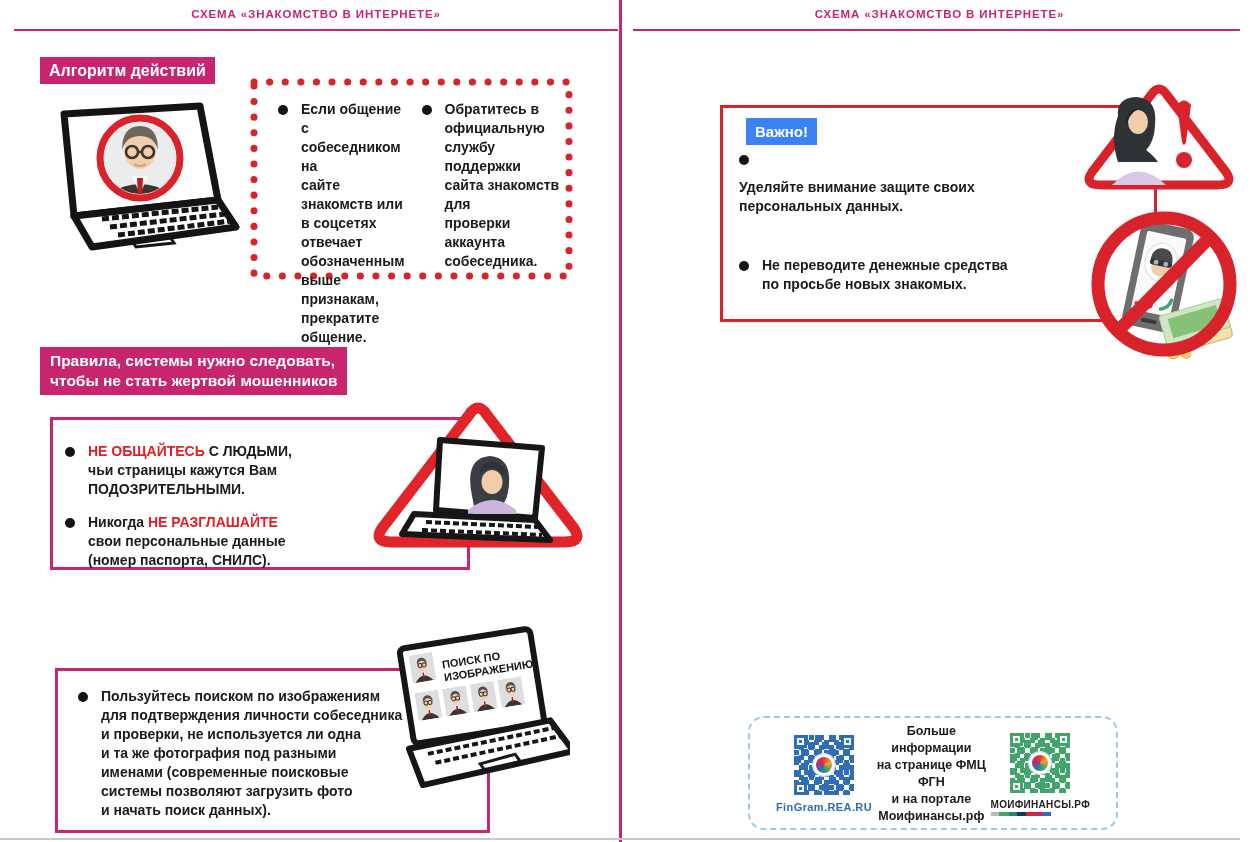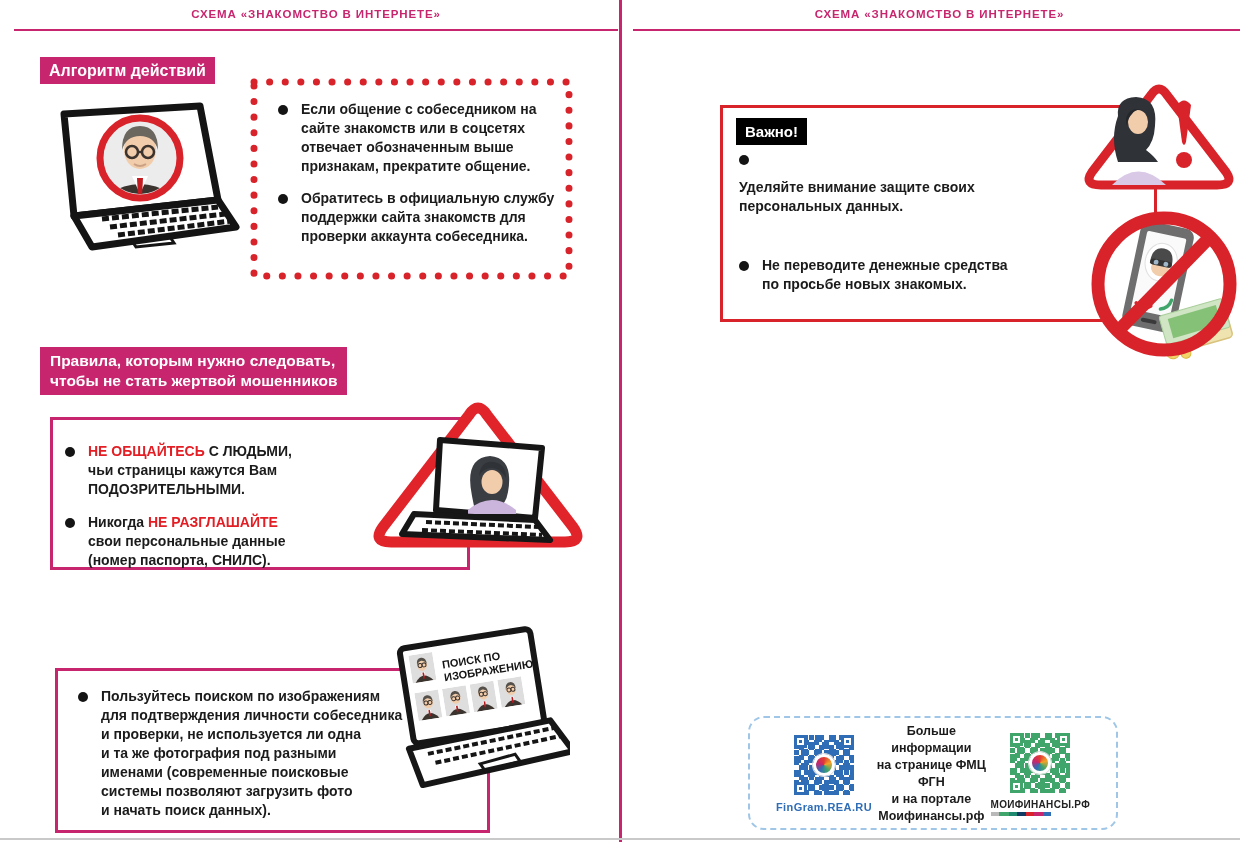--- a/index.html
+++ b/index.html
@@ -18,26 +18,26 @@
   .header-rule.left { left:14px; width:604px; }
   .header-rule.right { left:633px; width:613px; }
   .divider { position:absolute; left:619px; top:0; width:3px; height:842px; background:#c7266e; }
   .bottom-line { position:absolute; left:0; bottom:2px; width:100%; height:2px; background:#c9c9c9; }
 
   
   .chip {
     position:absolute; background:#c7266e; color:#fff; font-weight:bold;
     font-size:16px; padding:3px 9px; line-height:21px; z-index:4; white-space:pre-line;
   }
-  .chip.red { background:#000000; font-size:15px; }
+  .chip.red { background:#3b82f6; font-size:15px;margin-left:10px; }
 
   
   .dotted-box { position:absolute; left:248px; top:76px; width:327px; height:206px; z-index:1; }
   .dotted-box svg.frame { position:absolute; left:0; top:0; width:100%; height:100%; }
-  .dotted-content { position:absolute; left:30px; top:24px; right:14px; display:flex; flex-direction:column; gap:13px; }
+  .dotted-content { position:absolute; left:30px; top:24px; right:14px; display:flex; flex-direction:row; gap:13px; }
 
   .outline-box { position:absolute; background:#fff; border:3px solid #c7266e; box-sizing:border-box; z-index:1; }
   .rules-box { left:50px; top:417px; width:420px; height:153px; }
   .rules-content { position:absolute; left:12px; top:22px; display:flex; flex-direction:column; gap:14px; }
   .search-box { left:55px; top:650px; width:435px; height:165px;margin-top:18px; }
   .search-content { position:absolute; left:20px; top:16px; }
 
   .important-box { left:720px; top:105px; width:437px; height:217px; border-color:#d8232a; }
   .imp-item { position:absolute; left:16px; }
   .imp-item.one { top:42px;flex-direction:column; }
@@ -147,21 +147,21 @@
         <path d="M104,64 Q110,68 116,64" fill="none" stroke="#caa184" stroke-width="2"></path>
       </g>
       <path d="M44,116 L188,100 L206,127 L62,147 Z" fill="#fff" stroke="#141414" stroke-width="7" stroke-linejoin="round"></path>
       <line x1="72" y1="119" x2="188" y2="107" stroke="#141414" stroke-width="5" stroke-dasharray="7 3"></line>
       <line x1="80" y1="127" x2="195" y2="114" stroke="#141414" stroke-width="5" stroke-dasharray="7 3"></line>
       <line x1="88" y1="135" x2="201" y2="121" stroke="#141414" stroke-width="5" stroke-dasharray="7 3"></line>
       <path d="M102,141 L140,137 L144,143 L106,147 Z" fill="none" stroke="#141414" stroke-width="3"></path>
     </svg>
   </div>
 
-  <div class="chip" style="left:40px; top:347px; font-size:15.5px; line-height:20px; padding:4px 10px;">Правила, которым нужно следовать,
+  <div class="chip" style="left:40px; top:347px; font-size:15.5px; line-height:20px; padding:4px 10px;">Правила, системы нужно следовать,
 чтобы не стать жертвой мошенников</div>
 
   <div class="outline-box rules-box">
     <div class="rules-content">
       <div class="bullet-row">
         <span class="bdot"></span>
         <span class="btext"><span class="red-em">НЕ ОБЩАЙТЕСЬ</span><span> С ЛЮДЬМИ,
 чьи страницы кажутся Вам
 ПОДОЗРИТЕЛЬНЫМИ.</span></span>
       </div>

